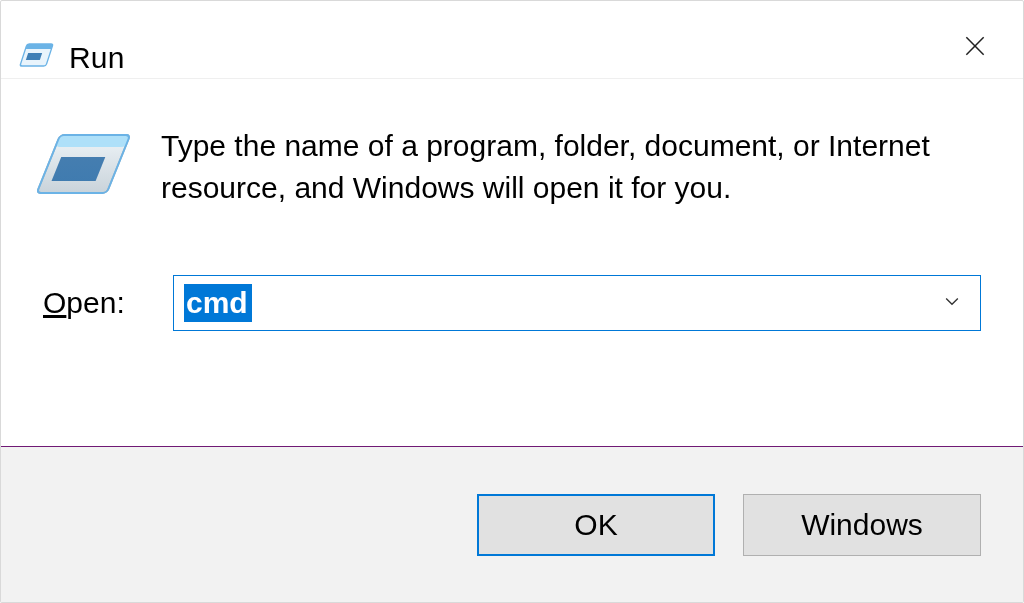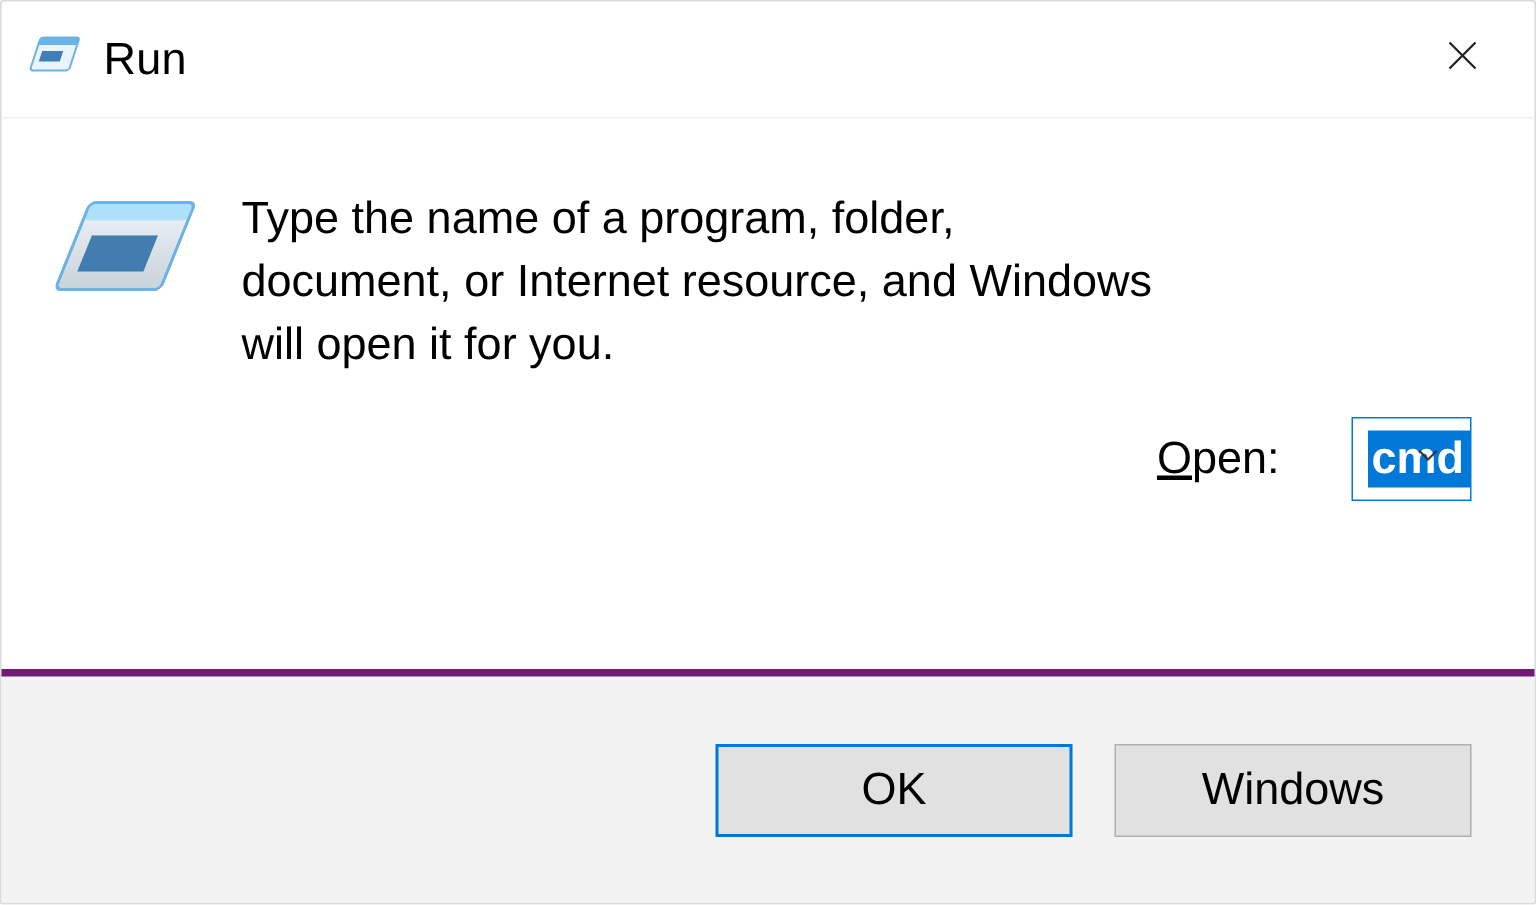--- a/index.html
+++ b/index.html
@@ -30,38 +30,38 @@
     border: 1px solid var(--win-border);
     border-radius: 2px;
     box-shadow: 0 1px 3px rgba(0,0,0,0.05), 0 6px 18px rgba(0,0,0,0.04);
     background: var(--win-bg);
     display: flex; flex-direction: column;
     position: relative;
   }
   
   .titlebar {
     height: 78px;
-    display: flex; align-items: center;
+    display: flex; align-items: flex-end;
     padding: 0 8px 0 18px;
     border-bottom: 1px solid #efefef;
     justify-content: space-between;
   }
   .titlebar-left { display: flex; align-items: center; gap: 14px; }
   .titlebar-title { font-size: 30px; letter-spacing: 0.2px; }
   .close-btn {
     width: 80px; height: 60px;
     display: flex; align-items: center; justify-content: center;
     color: #222;
   }
   .close-btn svg { width: 26px; height: 26px; }
   
   .content {
     flex: 1;
     padding: 30px 42px 0 42px;
-    display: flex; 
+    display: flex; flex-direction: column;
   }
   .row-desc {
     display: flex; align-items: flex-start; gap: 28px;
     margin-top: 10px;
   }
   .big-icon { width: 96px; height: 96px; flex: 0 0 96px; margin-left: -6px; margin-top: 4px; }
   .desc-text { font-size: 30px; line-height: 1.4; padding-top: 6px; max-width: 820px; }
   .row-open {
     display: flex; align-items: center; gap: 20px;
     margin-top: 56px;
@@ -87,21 +87,21 @@
   }
   .combo-arrow {
     position: absolute; right: 4px; top: 0; bottom: 0;
     width: 48px; display: flex; align-items: center; justify-content: center;
     color: #222;
   }
   .combo-arrow svg { width: 20px; height: 20px; }
   
   .footer {
     background: var(--panel-bg);
-    border-top: 5px solid #701a75;
+    border-top: 1px solid #701a75;
     height: 156px;
     display: flex; align-items: center; justify-content: flex-end;
     padding: 0 42px;
     gap: 28px;
   }
   .btn {
     width: 238px; height: 62px;
     background: var(--button-bg);
     border: 1px solid var(--button-border);
     font-size: 30px;

